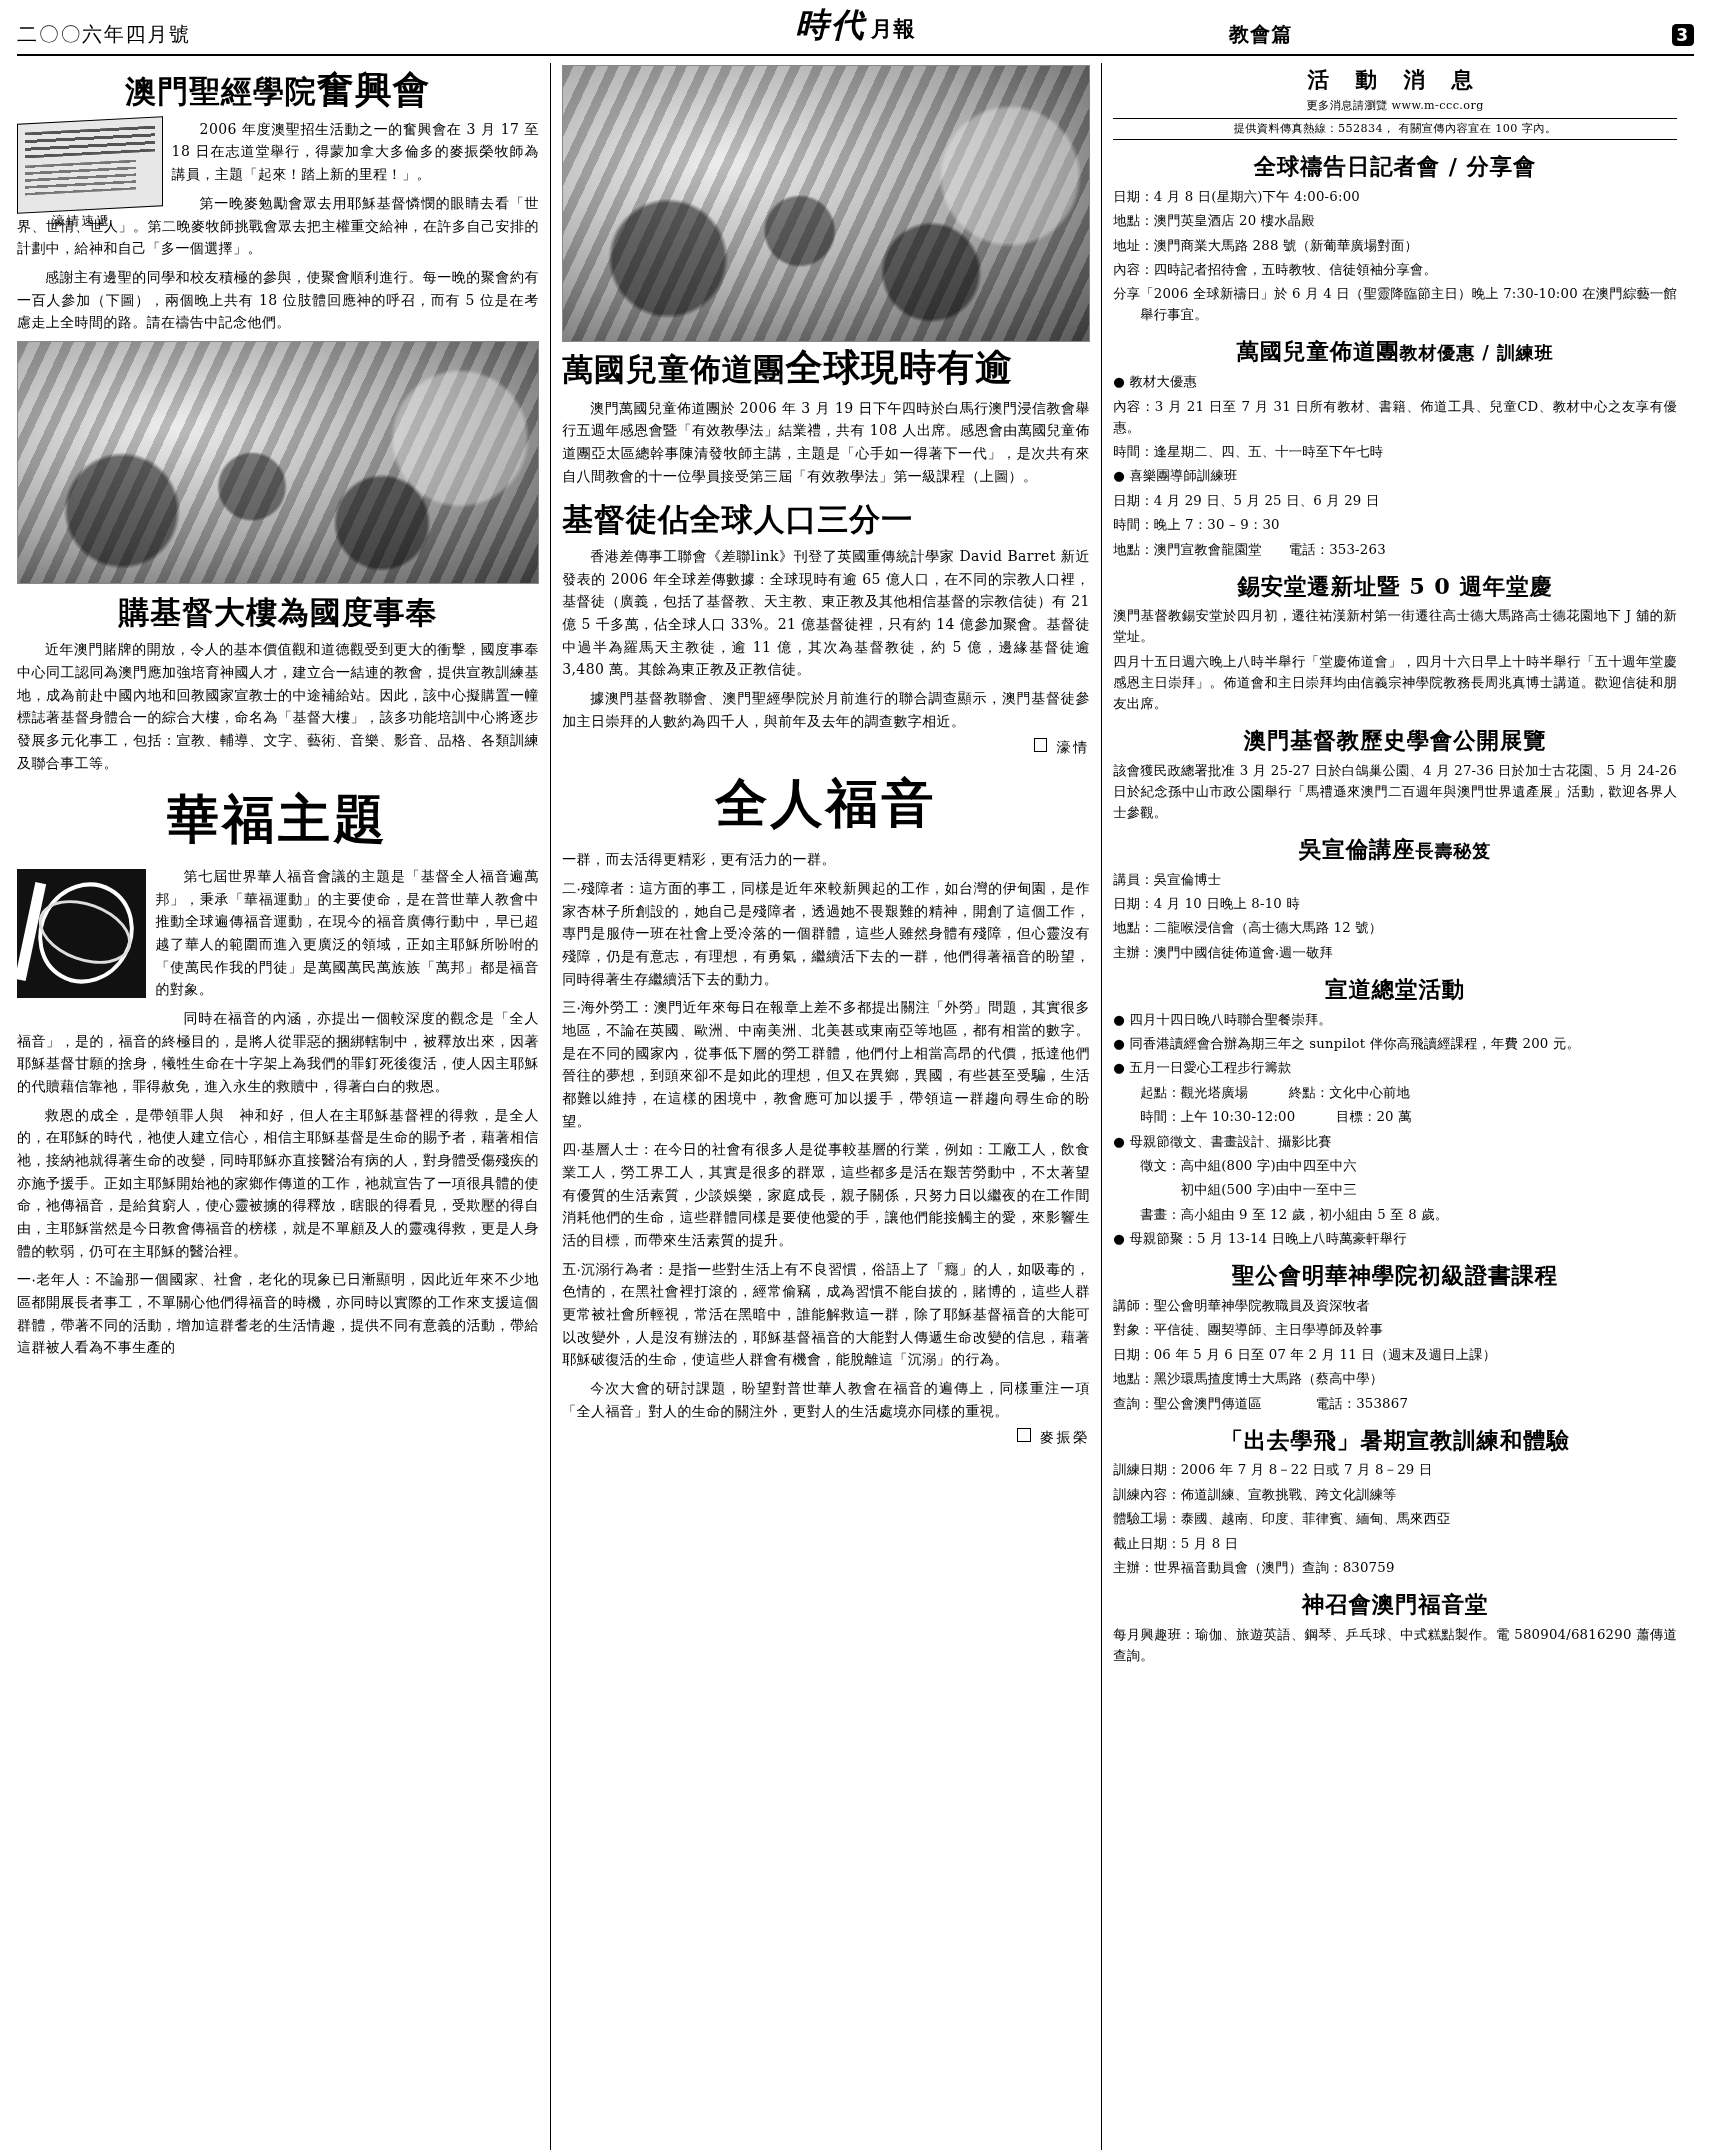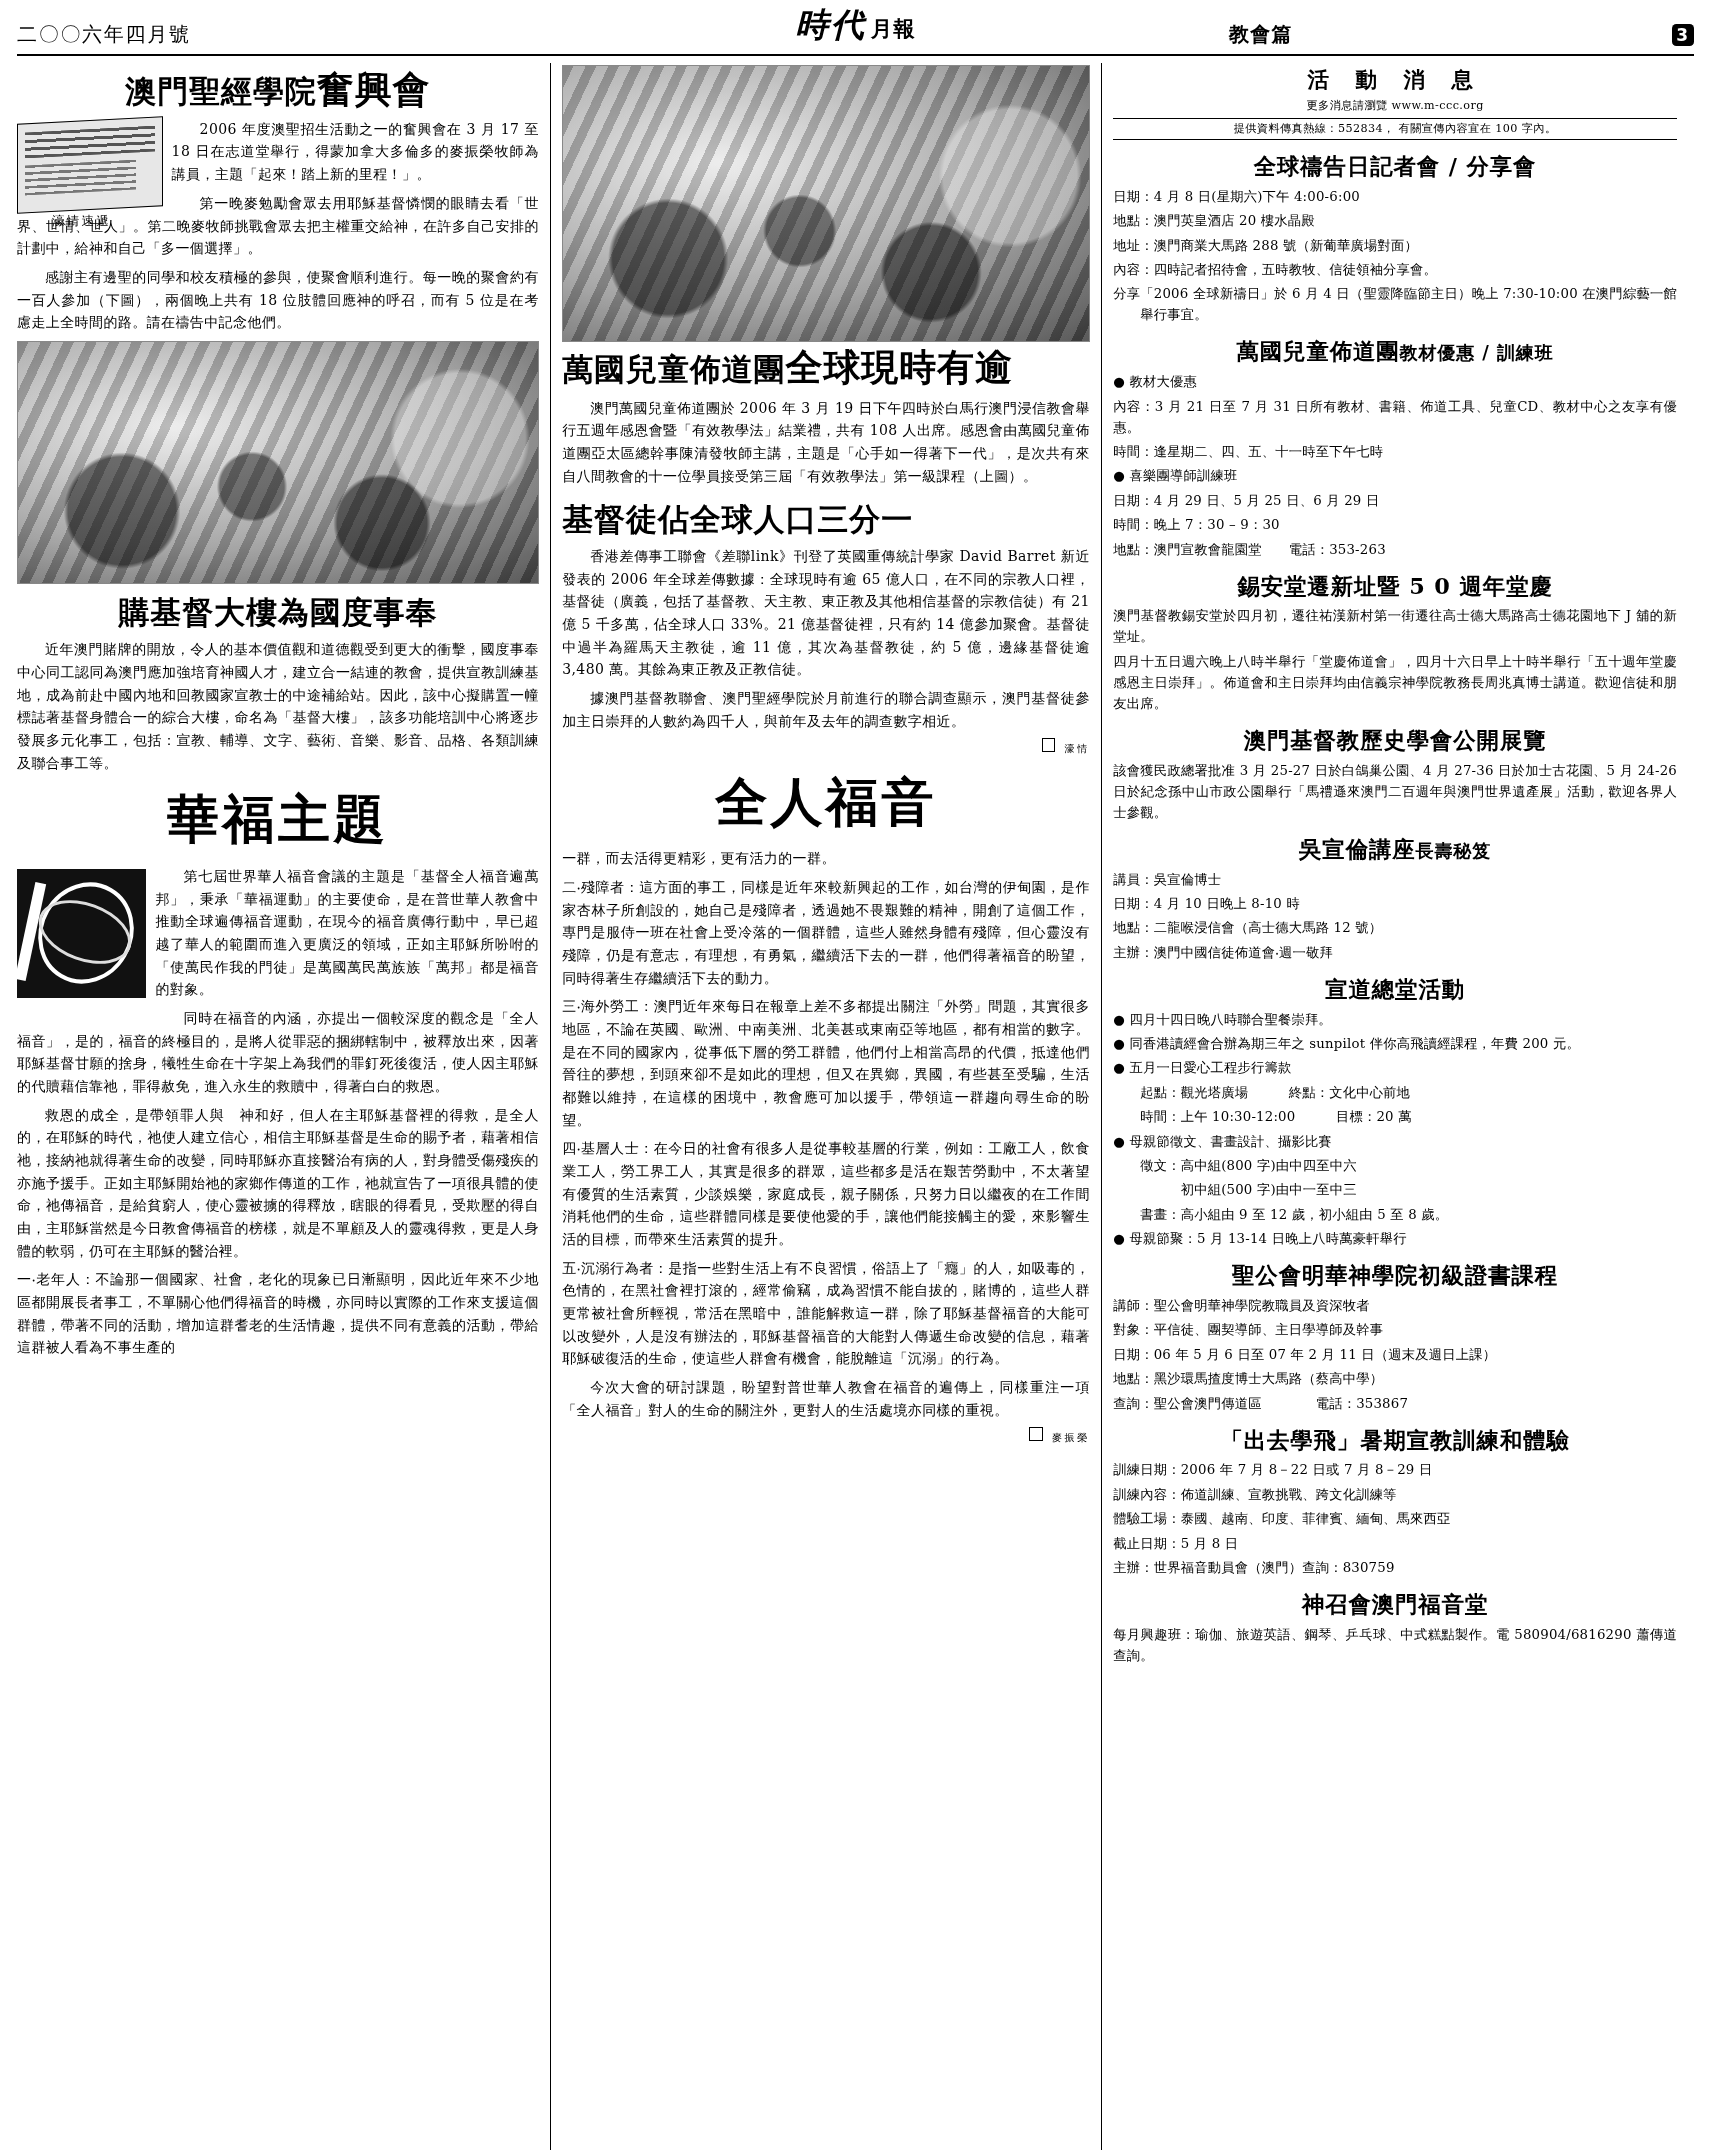--- a/index.html
+++ b/index.html
@@ -110,21 +110,21 @@
     line-height:1.62;
     text-align:justify;
     margin:0 0 6px 0;
     text-indent:28px;
     letter-spacing:0.4px;
   }
   p.body.noind{text-indent:0;}
   .sig{
     text-align:right;
     font-family:"DejaVu Serif","Liberation Serif",serif;
-    font-size:10px;
+    font-size:14px;
     letter-spacing:2.6px;
     margin-top:4.3px;
   }
   .sig .box{
     display:inline-block;
     width:11.2px;height:11.2px;
     border:1.3px solid #000;
     margin-right:9.5px;
     vertical-align:0.9px;
   }

